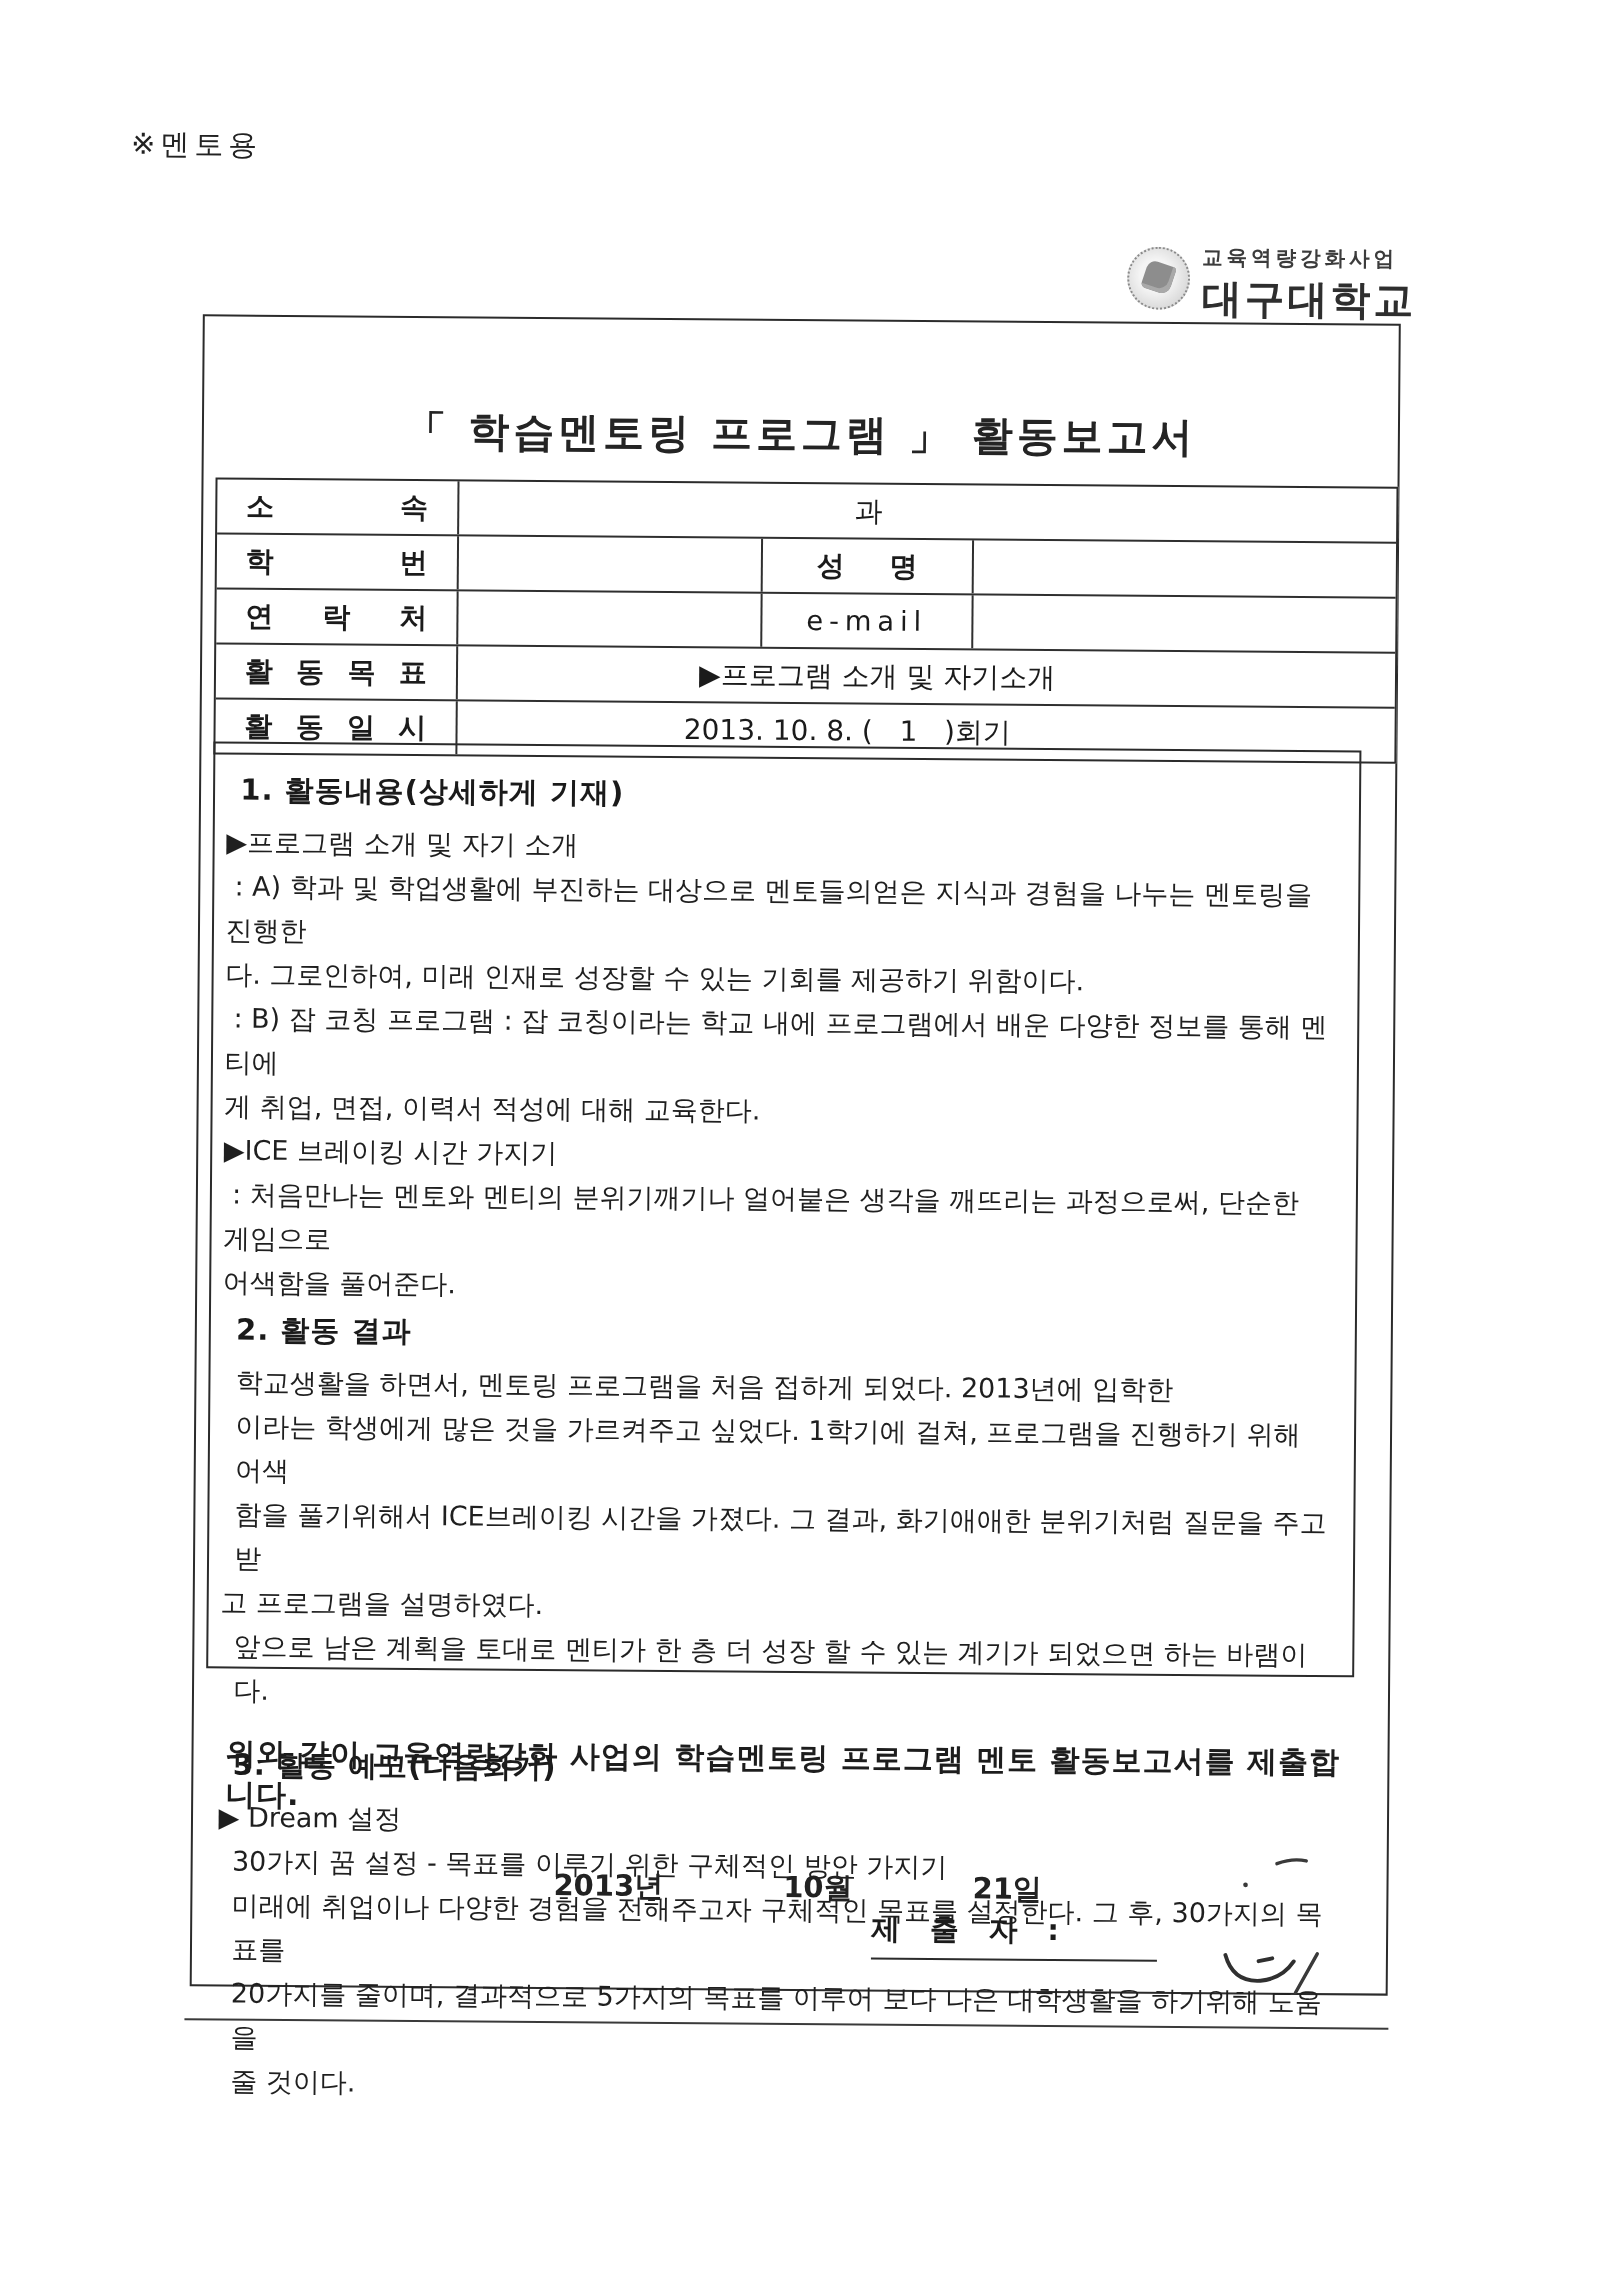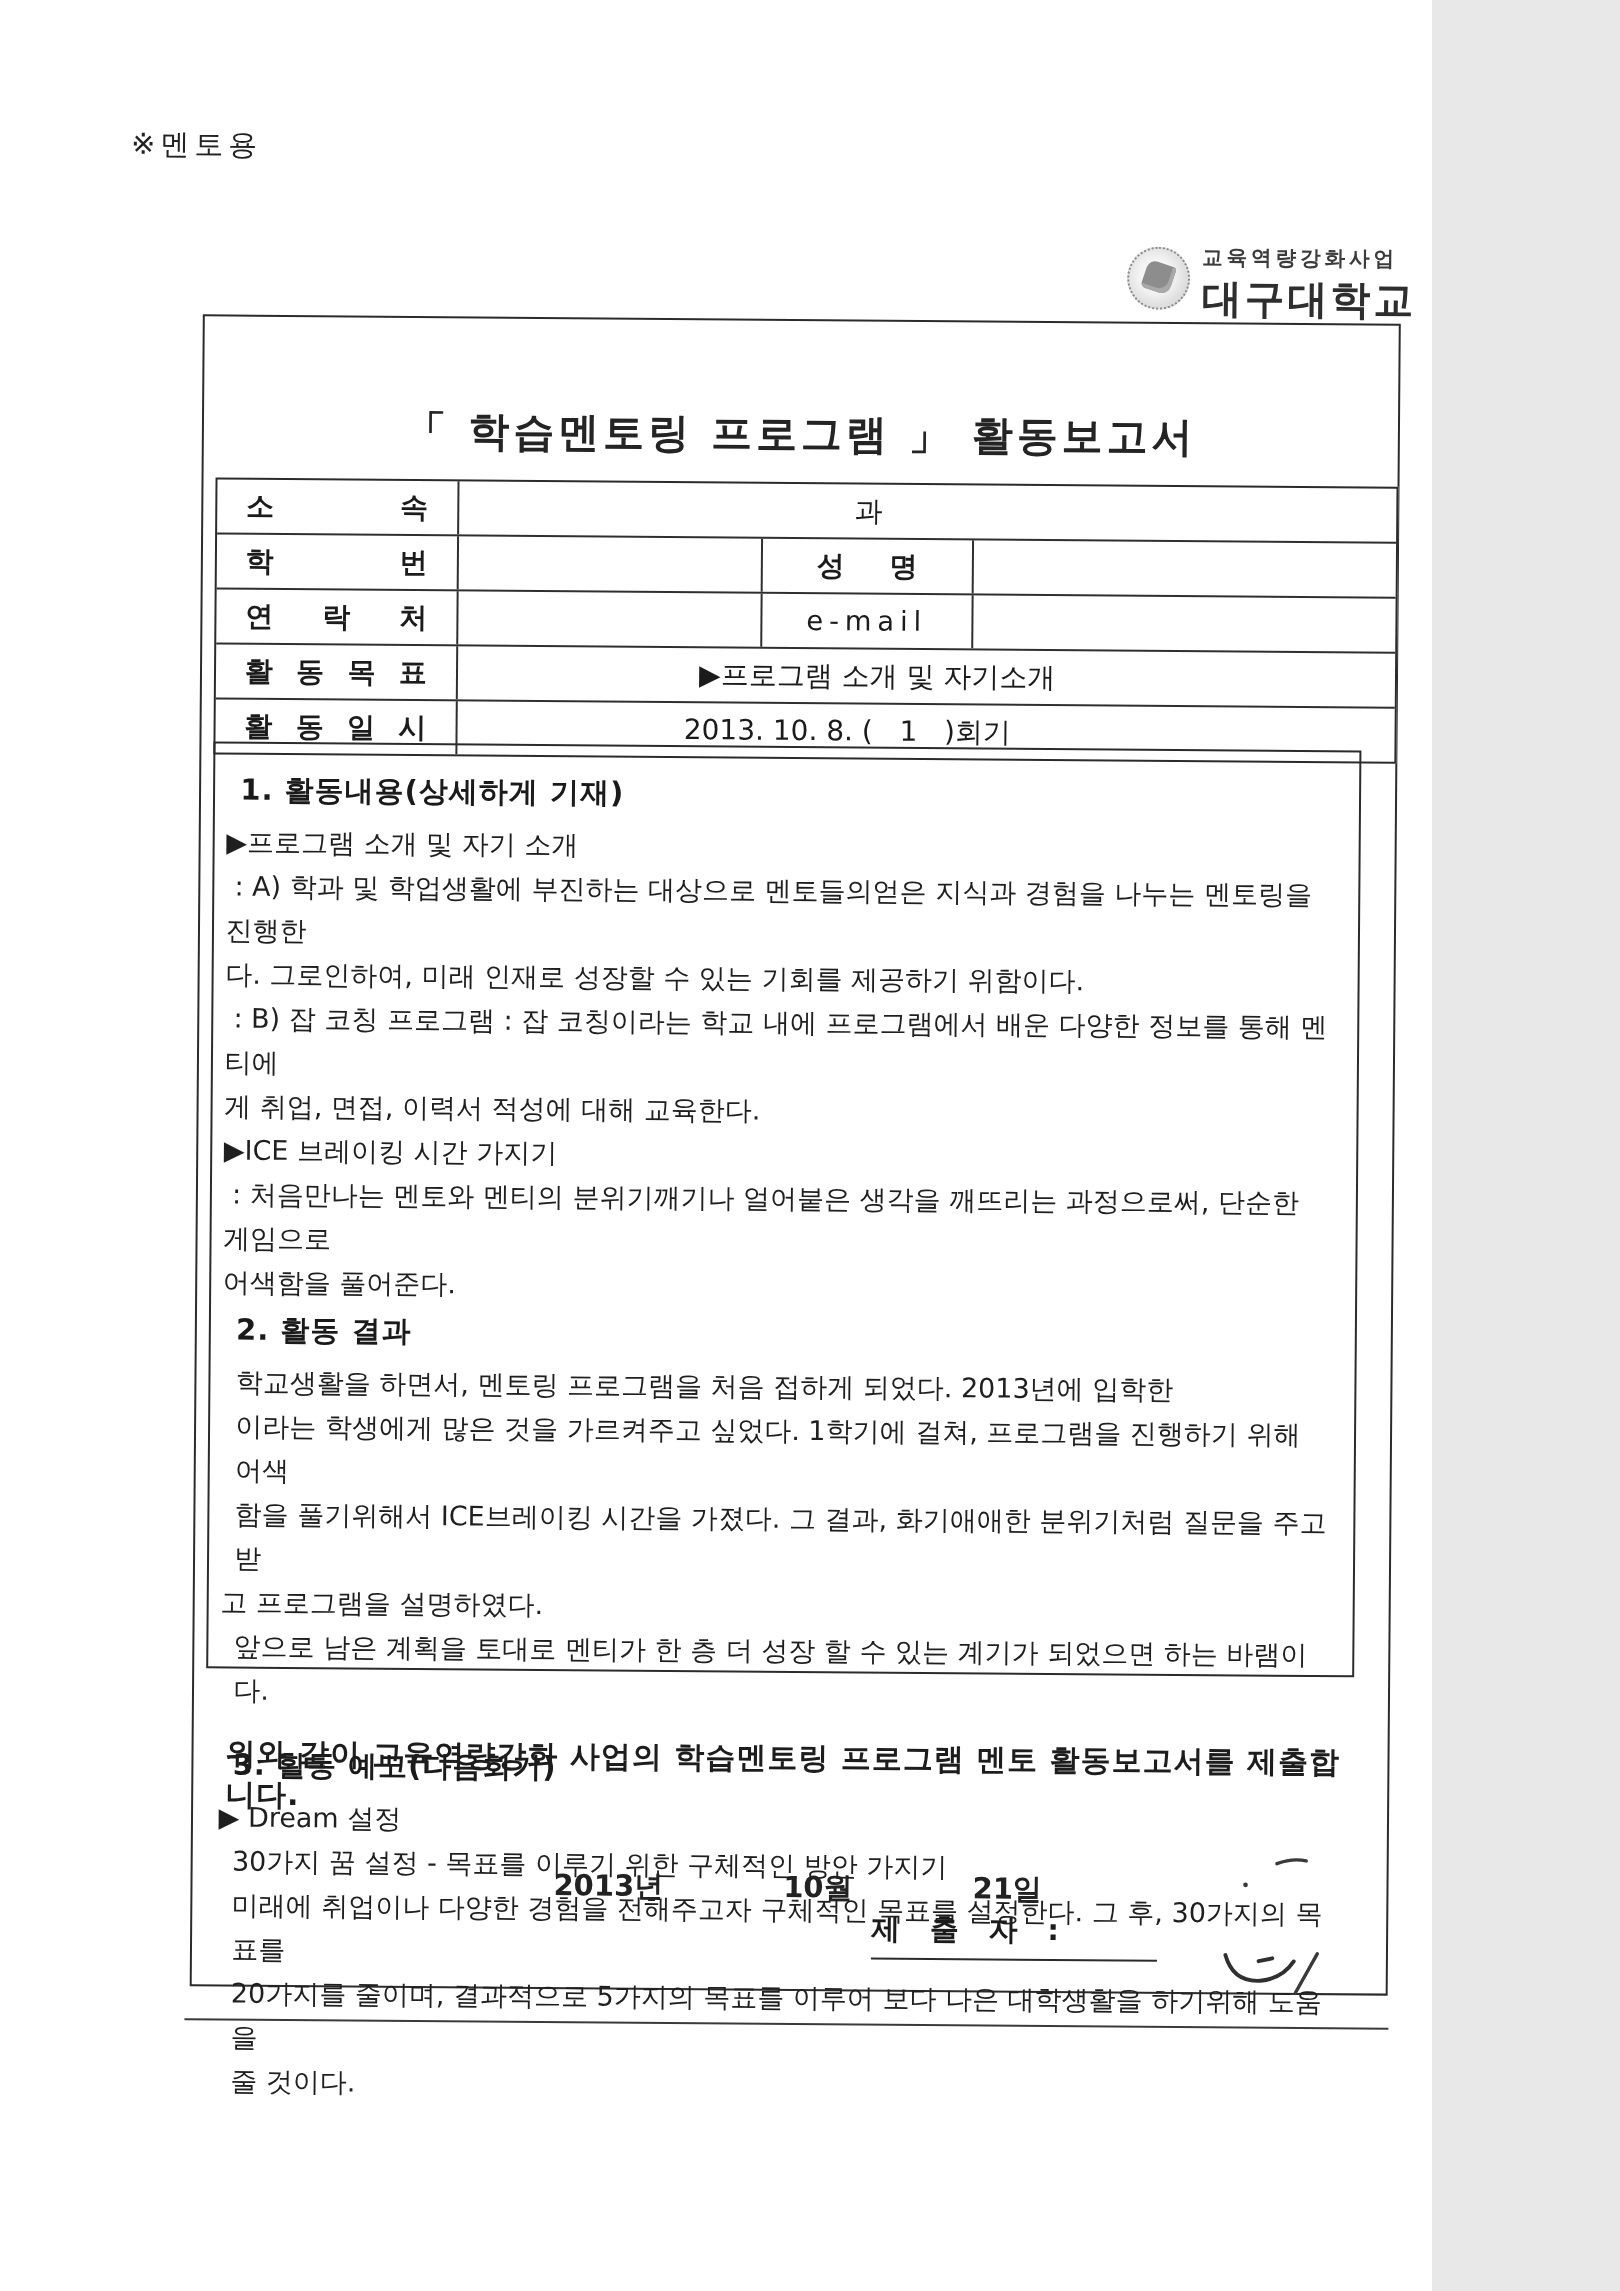--- a/index.html
+++ b/index.html
@@ -1,17 +1,17 @@
 <!DOCTYPE html>
 <html><head>
 <meta charset="utf-8">
 <style>
   html,body{margin:0;padding:0;background:#e8e8e8;}
   .stage{
-    position:relative;width:1432px;height:2292px;background:#ffffff;
+    position:relative;width:1620px;height:2292px;background:#ffffff;
     overflow:hidden;font-family:"DejaVu Sans",sans-serif;color:#1b1b1b;
   }
   .sheet{position:absolute;inset:0;transform:rotate(0.45deg);transform-origin:804px 294px;}
 
   
   .marker{position:absolute;left:130px;top:130px;font-size:29px;letter-spacing:4.9px;color:#222;}
 
   
   .logo{position:absolute;left:1127px;top:240px;display:flex;align-items:flex-start;}
   .seal{position:relative;width:63px;height:63px;border-radius:50%;

